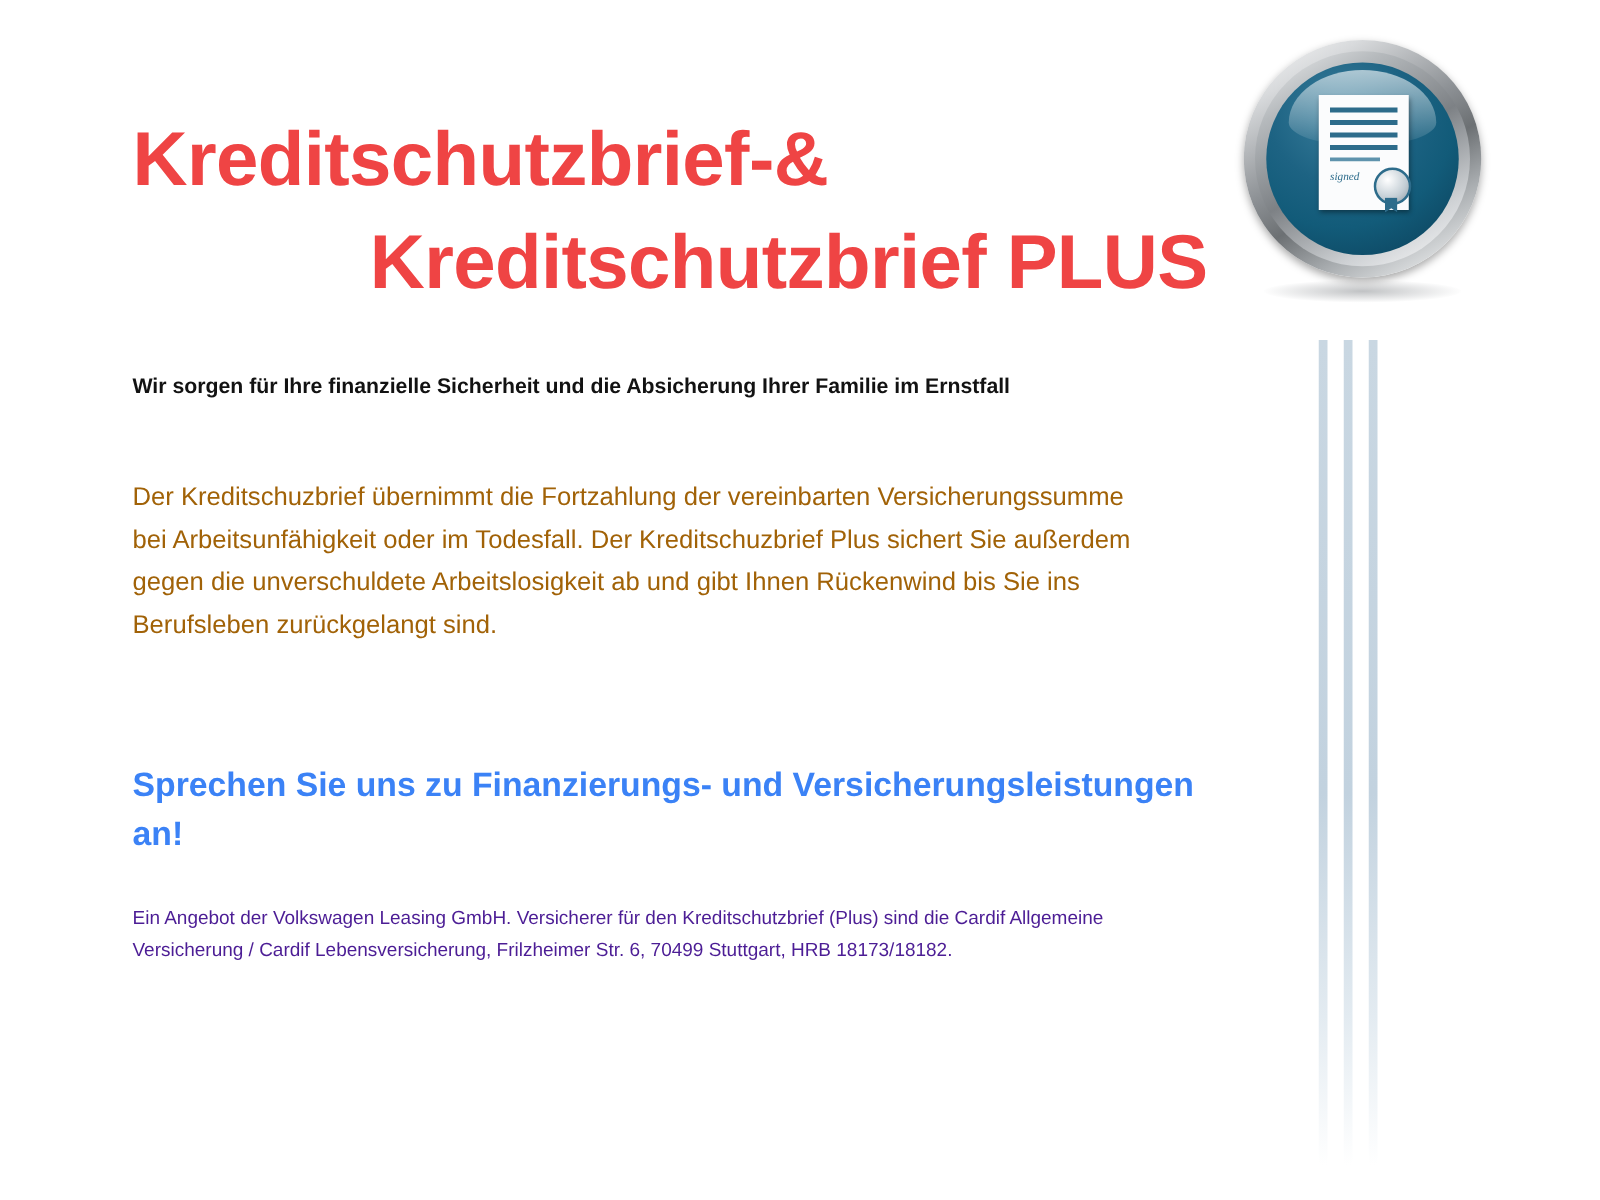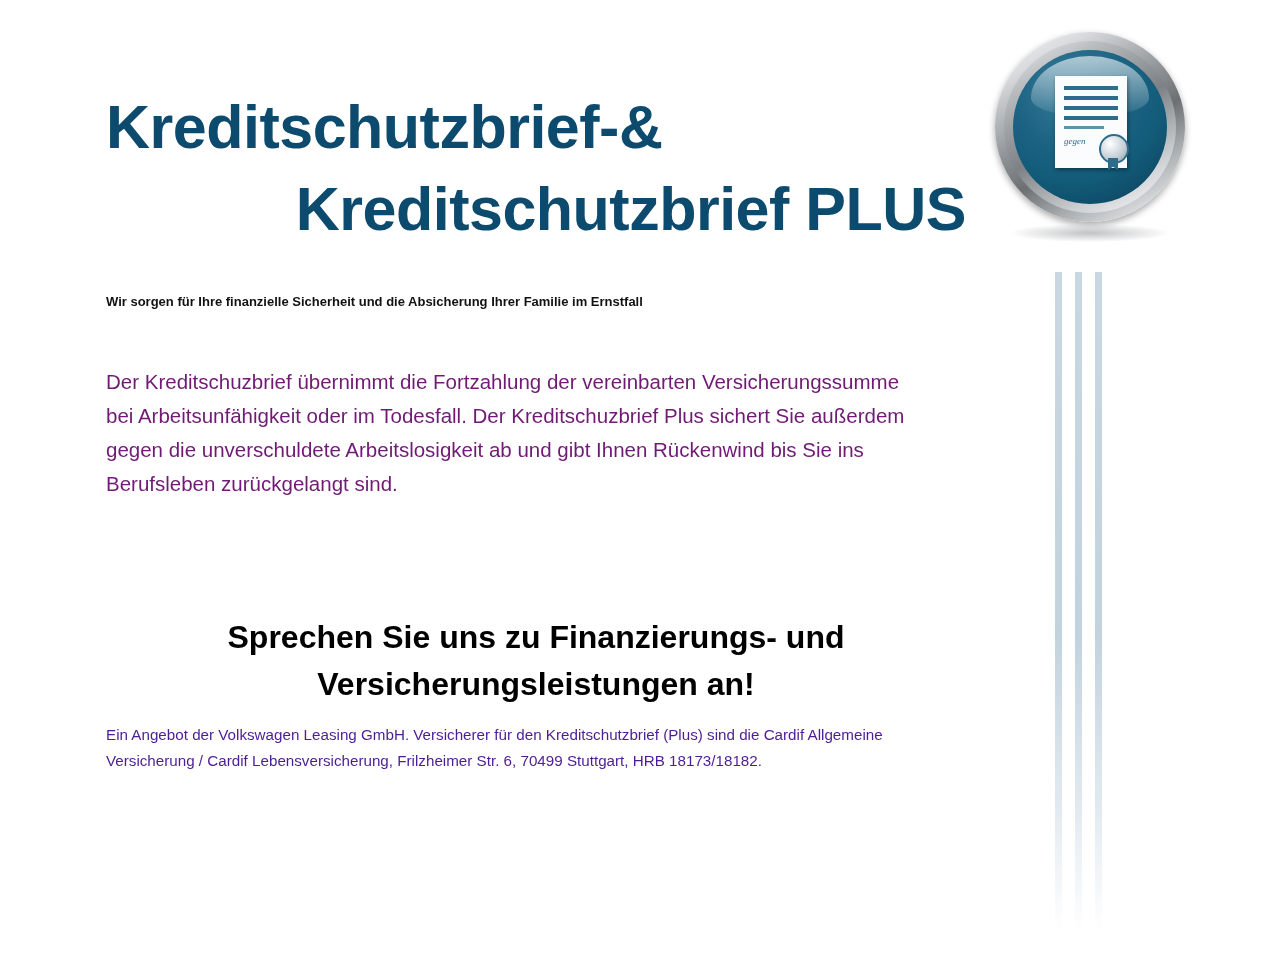--- a/index.html
+++ b/index.html
@@ -158,59 +158,58 @@
     left: 0;
     width: 1000px;
     z-index: 2;
   }
 
   .headline {
     position: absolute;
     top: 46px;
     left: 106px;
     width: 860px;
-    color: #0c4a6e;
+    color: #ef4444;
     font-size: 61px;
     font-weight: bold;
     line-height: 1.34;
     letter-spacing: -0.5px;
   }
   .headline .l2 { display: block; text-align: right; }
 
   .subhead {
     position: absolute;
     top: 278px;
     left: 106px;
     width: 760px;
-    font-size: 13px;
+    font-size: 17px;
     font-weight: bold;
     line-height: 1.62;
     color: #121212;
   }
 
   .body-copy {
     position: absolute;
-    top: 344px;
+    top: 360px;
     left: 106px;
     width: 800px;
     font-size: 20.5px;
     line-height: 1.66;
-    color: #701a75;
+    color: #a16207;
   }
 
   .cta {
     position: absolute;
     top: 582px;
     left: 106px;
     width: 860px;
-    color: #000000;
-    font-size: 32px;
+    color: #3b82f6;
+    font-size: 27px;
     font-weight: bold;
     line-height: 1.46;
-    text-align: center;
   }
 
   .legal {
     position: absolute;
     top: 707px;
     left: 106px;
     width: 790px;
     font-size: 15.2px;
     line-height: 1.72;
     color: #4c1d95;
@@ -231,21 +230,21 @@
     <div class="badge-outer"></div>
     <div class="badge-ring"></div>
     <div class="badge-inner">
       <div class="badge-gloss"></div>
       <div class="badge-doc">
         <div class="ln l1"></div>
         <div class="ln l2"></div>
         <div class="ln l3"></div>
         <div class="ln l4"></div>
         <div class="ln l5"></div>
-        <div class="sig">gegen</div>
+        <div class="sig">signed</div>
         <div class="badge-seal"></div>
       </div>
     </div>
     <div class="badge-shadow"></div>
   </div>
 
   <div class="content">
 
     <h1 class="headline">
       <span>Kreditschutzbrief-&amp;</span>

